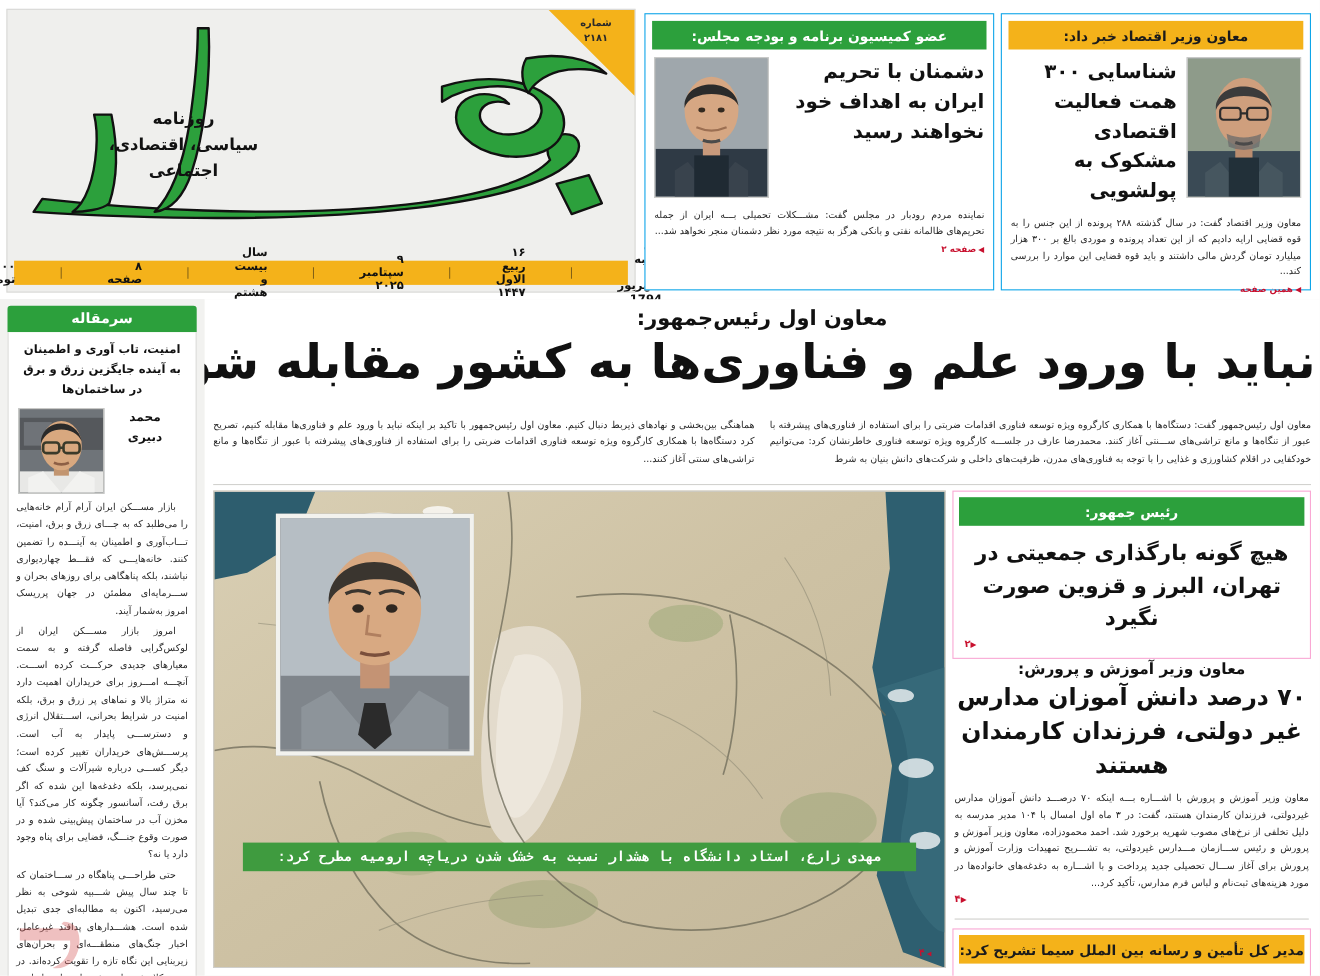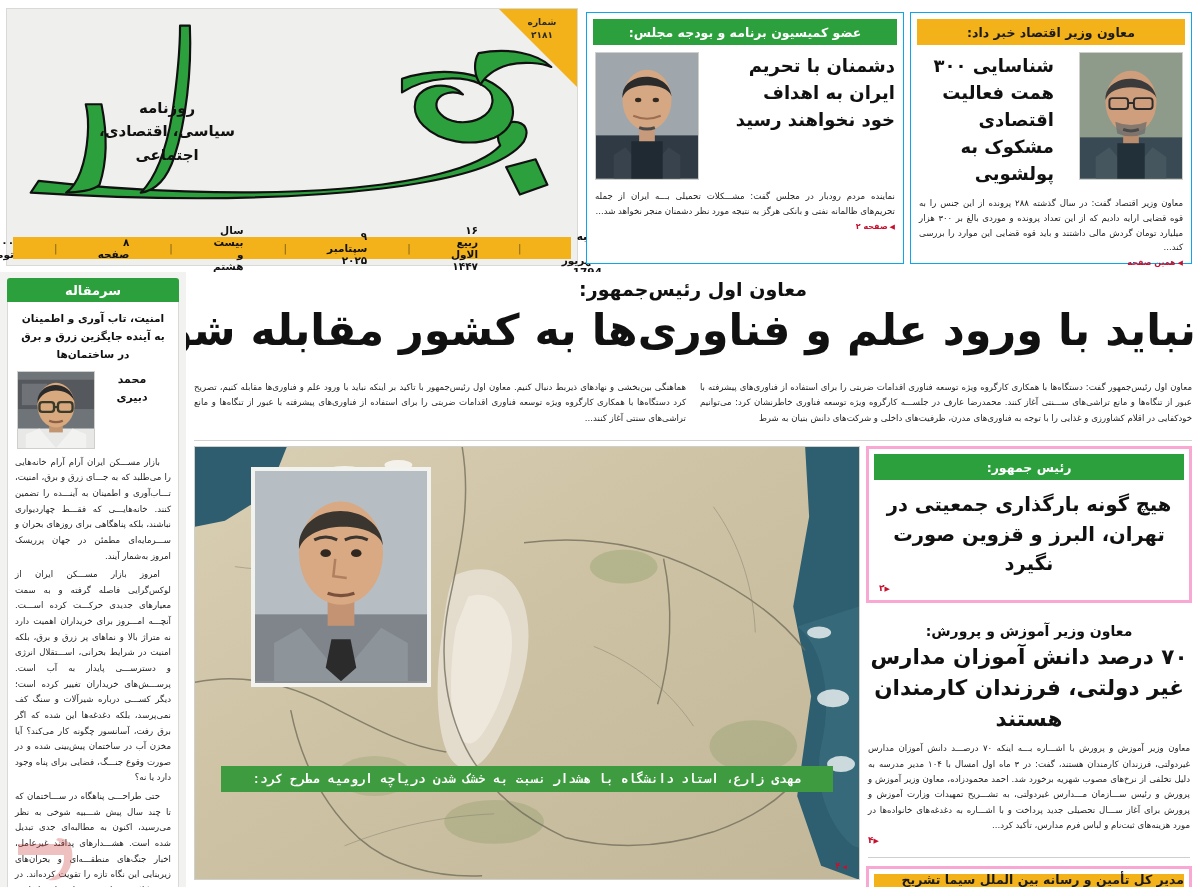--- a/index.html
+++ b/index.html
@@ -52,21 +52,21 @@
     display:flex; align-items:center; justify-content:center;
     font-size:12.5px; font-weight:bold; color:#fff; letter-spacing:-.2px;
   }
   .kicker--green  { background:#2ca03c; }
   .kicker--yellow { background:#f4b21a; color:#1b1b1b; }
   .tb-body { position:relative; padding:7px 8px 0 8px; }
   .tb-photo {
     width:104px; height:128px; border:1px solid #cfcfcc;
     background:#9aa0a4; overflow:hidden; position:relative; flex:0 0 auto;
   }
-  .tb-row { display:flex; gap:25px; align-items:flex-start; }
+  .tb-row { display:flex; gap:9px; align-items:flex-start; }
   .tb-head {
     flex:1 1 auto; font-size:18px; font-weight:bold; line-height:1.5;
     color:#111; text-align:right; letter-spacing:-.3px;
   }
   .tb-head--rtlphoto { text-align:right; }
   .tb-lead {
     margin-top:9px; font-size:8.6px; line-height:1.72; color:#222;
     text-align:justify; text-align-last:right;
   }
   .pgref { margin-top:3px; font-size:8px; color:#c8102e; font-weight:bold; }
@@ -113,21 +113,21 @@
       2px 2px 0 #1a1a1a, -2px -2px 0 #1a1a1a, 2px -2px 0 #1a1a1a, -2px 2px 0 #1a1a1a;
     letter-spacing:-.4px;
   }
   .ps-pg {
     position:absolute; bottom:7px; right:12px; font-size:9px; color:#c8102e; font-weight:bold;
   }
   .ps-pg::before { content:"\25C0"; font-size:7px; margin-left:2px; }
 
   
   .midcol { position:absolute; top:174px; right:8px; width:326px; }
-  .mbox { background:#fff; border:3px solid #f9a8d4; margin-bottom:18px; }
+  .mbox { background:#fff; border:1px solid #f9a8d4; margin-bottom:0; }
   .mbox .kicker { margin:5px 5px 0 5px; }
   .mb-head {
     padding:10px 10px 2px 10px; text-align:center;
     font-size:19.5px; font-weight:bold; line-height:1.52; color:#111; letter-spacing:-.4px;
   }
   .mb-pg { padding:2px 10px 7px 10px; font-size:9px; color:#c8102e; font-weight:bold; text-align:left; }
   .mb-pg::before { content:"\25B6"; font-size:7px; margin-right:2px; }
 
   .plainstory { padding:2px 2px 6px 2px; }
   .ps2-kicker { text-align:center; font-size:14px; font-weight:bold; color:#111; margin-bottom:2px; }

